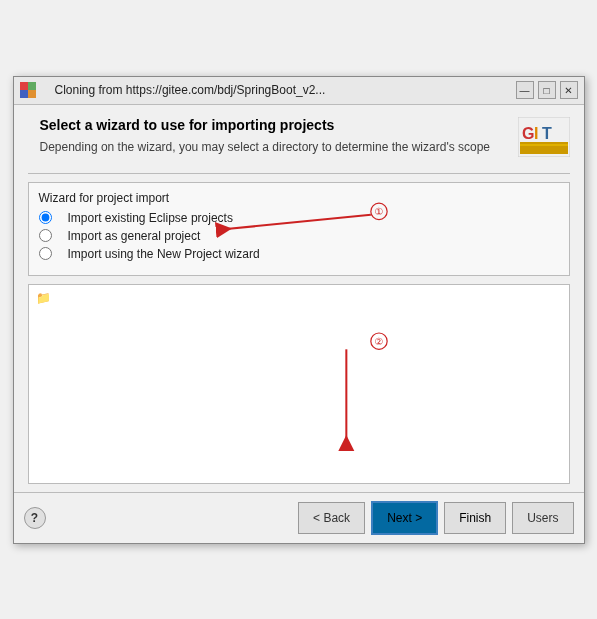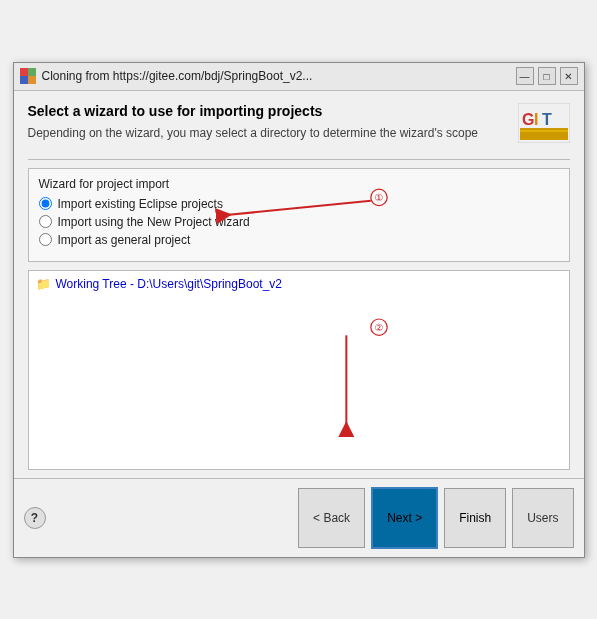--- a/index.html
+++ b/index.html
@@ -21,21 +21,21 @@
       box-shadow: 2px 2px 8px rgba(0,0,0,0.3);
       display: flex;
       flex-direction: column;
     }
     .title-bar {
       background: #e8e8e8;
       border-bottom: 1px solid #bbb;
       display: flex;
       align-items: center;
       padding: 4px 6px;
-      gap: 6px;
+      gap: 19px;
       height: 28px;
     }
     .title-bar-icon {
       width: 16px;
       height: 16px;
       flex-shrink: 0;
     }
     .title-bar-text {
       flex: 1;
       font-size: 12px;
@@ -64,20 +64,21 @@
       display: flex;
       flex-direction: column;
       flex: 1;
       padding: 12px 14px 8px 14px;
     }
     .header-section {
       display: flex;
       align-items: center;
       justify-content: space-between;
       margin-bottom: 8px;
+      margin-left: 12px;
     }
     .header-text {
       flex: 1;
     }
     .header-title {
       font-size: 14px;
       font-weight: bold;
       color: #000;
       margin-bottom: 6px;
     }
@@ -104,21 +105,21 @@
       margin-bottom: 8px;
     }
     .wizard-label {
       font-size: 12px;
       color: #222;
       margin-bottom: 6px;
     }
     .radio-option {
       display: flex;
       align-items: center;
-      gap: 6px;
+      gap: 16px;
       margin-bottom: 4px;
       font-size: 12px;
       color: #222;
     }
     .radio-option input[type="radio"] {
       margin: 0;
       cursor: pointer;
     }
     .tree-section {
       border: 1px solid #bbb;
@@ -157,21 +158,21 @@
       display: flex;
       align-items: center;
       justify-content: center;
       font-size: 12px;
       font-weight: bold;
       cursor: pointer;
       color: #333;
     }
     .spacer { flex: 1; }
     .footer-btn {
-      padding: 22px 14px;
+      padding: 8px 14px;
       border: 1px solid #999;
       background: #e0e0e0;
       font-size: 12px;
       cursor: pointer;
       color: #333;
       min-width: 60px;
       text-align: center;
     }
     .footer-btn.primary {
       border: 2px solid #3c7fc0;
@@ -242,33 +243,32 @@
 
     <div class="main-area">
 
       <div class="wizard-section">
         <div class="wizard-label">Wizard for project import</div>
         <div class="radio-option">
           <input type="radio" name="wizard" id="opt1" checked="" style="">
           <label for="opt1">Import existing Eclipse projects</label>
         </div>
         <div class="radio-option">
+          <input type="radio" name="wizard" id="opt3" style="">
+          <label for="opt3">Import as general project</label>
+        </div>
+        <div class="radio-option">
           <input type="radio" name="wizard" id="opt2" style="">
           <label for="opt2">Import using the New Project wizard</label>
         </div>
-        <div class="radio-option">
-          <input type="radio" name="wizard" id="opt3" style="">
-          <label for="opt3">Import as general project</label>
-        </div>
       </div>
 
       <div class="tree-section" style="position:relative; height: 220px;">
         <div class="tree-item">
           <span class="tree-folder-icon">📁</span>
-          <span>Working Tree - D:\Users\git\SpringBoot_v2</span>
         </div>
 
         <svg class="overlay-svg" viewBox="0 0 530 220" preserveAspectRatio="none" style="position:absolute;top:0;left:0;width:100%;height:100%;">
         </svg>
       </div>
 
       <svg style="position:absolute;top:0;left:0;width:100%;height:100%;pointer-events:none;overflow:visible;" viewBox="0 0 544 370">
 
         <defs>
           <marker id="arrowhead1" markerWidth="8" markerHeight="8" refX="4" refY="4" orient="auto">

